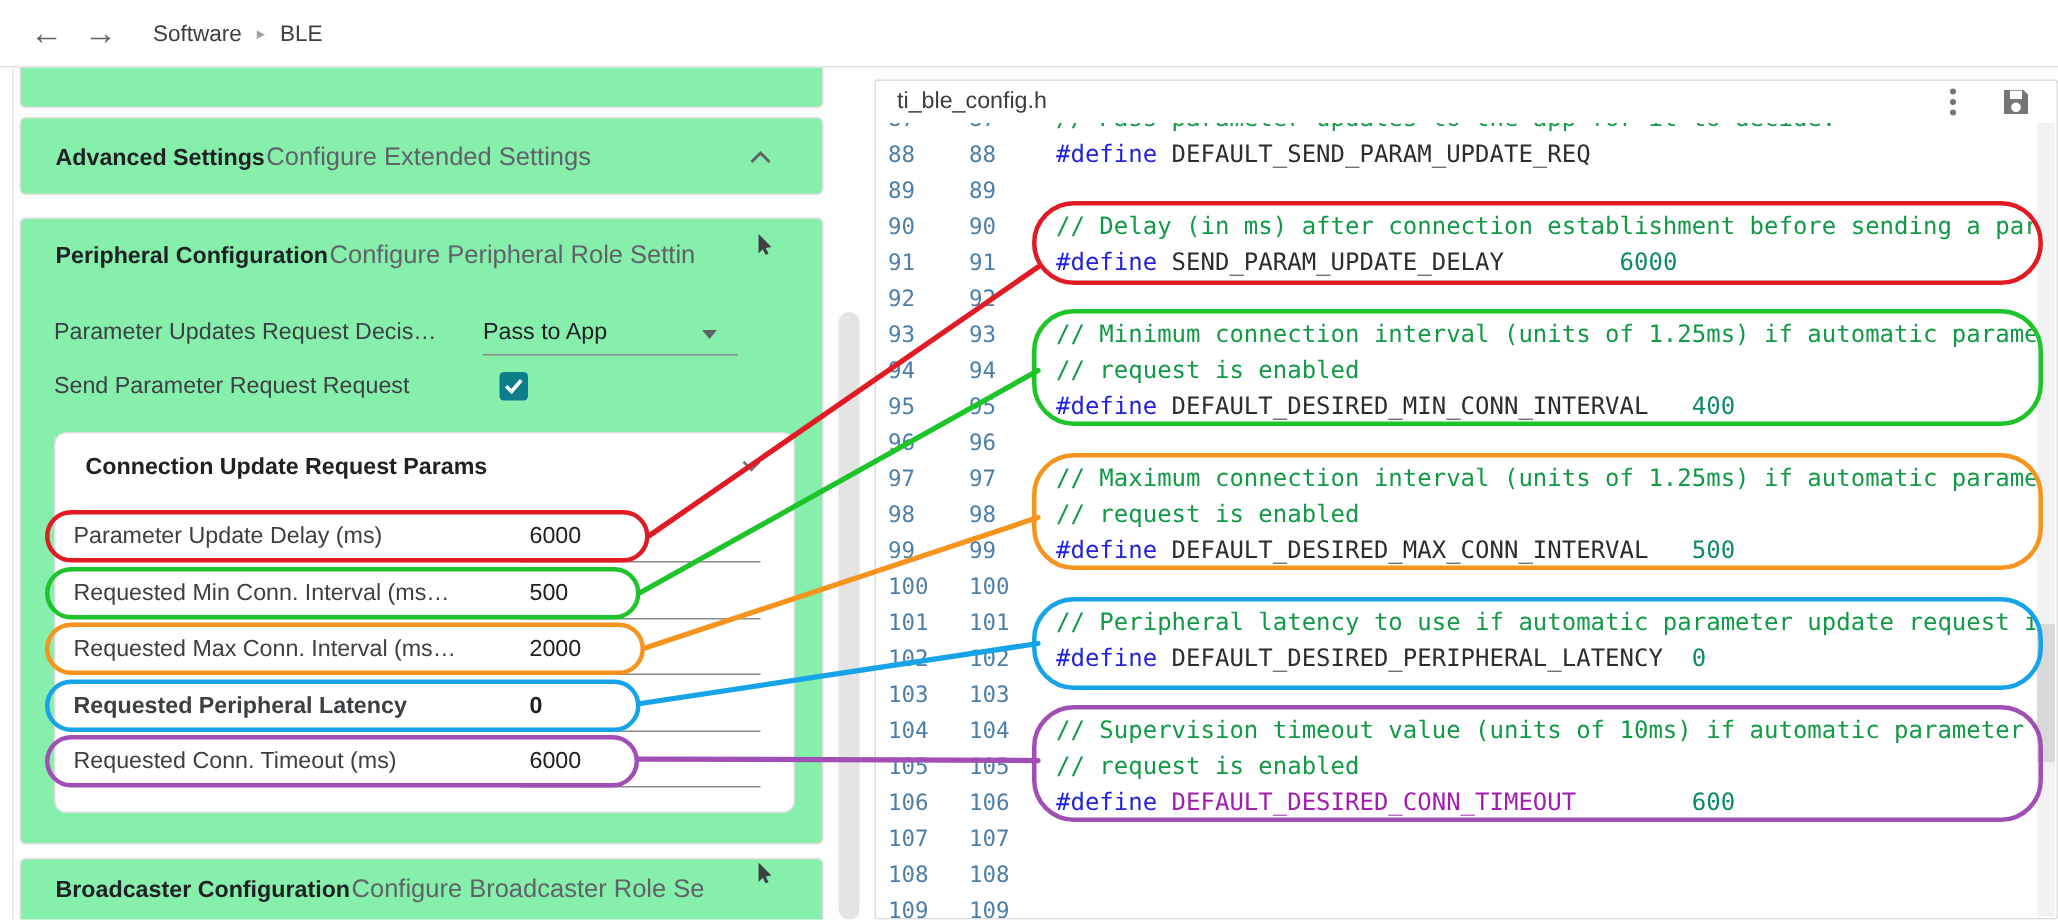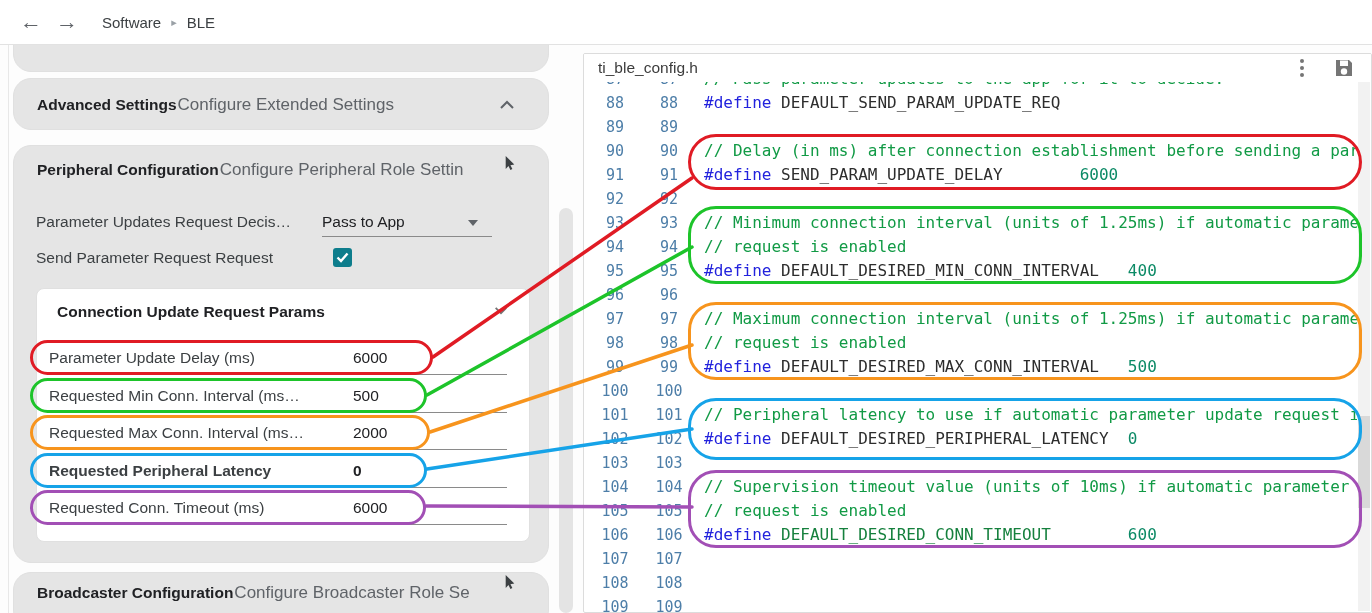--- a/index.html
+++ b/index.html
@@ -12,21 +12,21 @@
   .toolbar { position:absolute; left:0; top:0; width:1372px; height:45px; background:#fff;
              border-bottom:1px solid #e2e2e2; z-index:30; display:flex; align-items:center; }
   .nav-arrow { width:34px; height:30px; margin-left:14px; border:none; background:transparent;
                color:#5f6368; font-size:22px; line-height:30px; cursor:pointer; }
   .crumbs { display:flex; align-items:center; margin-left:18px; font-size:15px; color:#3c4043; }
   .crumb { cursor:pointer; }
   .crumb-sep { color:#9aa0a6; font-size:11px; margin:0 10px; }
 
   
   .left-edge { position:absolute; left:8px; top:45px; width:1px; height:568px; background:#e8e8e8; }
-  .card { position:absolute; background:#e5e5e5; border:1px solid #e0e0e0; border-radius:18px; }
+  .card { position:absolute; background:#86efac; border:1px solid #e0e0e0; border-radius:4px; }
   .card-head { position:absolute; left:23px; display:flex; align-items:baseline; white-space:nowrap; overflow:hidden; }
   .card-title { font-weight:bold; font-size:15.5px; color:#202124; }
   .card-sub { font-size:17px; color:#5f6368; margin-left:1px; }
 
   .chev { position:absolute; width:18px; height:12px; cursor:pointer; }
 
   .field-label { position:absolute; font-size:15.5px; color:#3c4043; white-space:nowrap; }
   .select-value { position:absolute; font-size:15.5px; color:#202124; cursor:pointer; }
   .select-underline { position:absolute; height:1px; background:#8a8a8a; }
   .select-arrow { position:absolute; width:0; height:0; border-left:5.5px solid transparent;
@@ -53,21 +53,21 @@
                  display:flex; align-items:center; }
   .filename { margin-left:14px; font-size:15.5px; color:#3c3c3c; }
   .head-icons { margin-left:auto; display:flex; align-items:center; }
   .kebab { width:18px; height:20px; margin-right:22px; display:flex; flex-direction:column;
            align-items:center; justify-content:center; gap:3px; cursor:pointer; }
   .kebab i { width:4px; height:4px; border-radius:50%; background:#757575; }
   .save-btn { width:22px; height:22px; margin-right:16px; cursor:pointer; }
 
   .code-wrap { position:absolute; left:8px; top:13px; right:14px; overflow:hidden; }
   .code-line { display:flex; height:24px; line-height:24px; }
-  .ln { width:46px; text-align:center; font-family:"DejaVu Sans Mono", monospace; font-size:15px; flex:none; }
+  .ln { width:46px; text-align:left; font-family:"DejaVu Sans Mono", monospace; font-size:15px; flex:none; }
   .ln + .ln { margin-left:8px; }
   .src { margin-left:12px; font-family:"DejaVu Sans Mono", monospace; font-size:16px; white-space:pre; }
 
   .ed-scroll-track { position:absolute; right:1px; top:28px; bottom:1px; width:12px; background:#f2f2f2; }
   .ed-scroll-thumb { position:absolute; right:1px; top:362px; width:12px; height:92px; background:#d9d9d9; cursor:pointer; }
 
   
   #overlay { position:absolute; inset:0; z-index:40; pointer-events:none; }
   .oval { position:absolute; border-style:solid; border-width:3.5px; background:transparent;
           z-index:41; pointer-events:none; }
@@ -264,21 +264,21 @@
           <span class="src"><span style="color: rgb(17, 154, 69);">// Supervision timeout value (units of 10ms) if automatic parameter up</span></span>
         </div>
         <div class="code-line">
           <span class="ln" style="color: rgb(77, 126, 168);">105</span>
           <span class="ln" style="color: rgb(77, 126, 168);">105</span>
           <span class="src"><span style="color: rgb(17, 154, 69);">// request is enabled</span></span>
         </div>
         <div class="code-line">
           <span class="ln" style="color: rgb(77, 126, 168);">106</span>
           <span class="ln" style="color: rgb(77, 126, 168);">106</span>
-          <span class="src"><span style="color: rgb(34, 34, 221);">#define</span><span style="color: #15803d;"> DEFAULT_DESIRED_CONN_TIMEOUT        </span><span style="color: rgb(12, 138, 102);">600</span></span>
+          <span class="src"><span style="color: rgb(34, 34, 221);">#define</span><span style="color: #a21caf;"> DEFAULT_DESIRED_CONN_TIMEOUT        </span><span style="color: rgb(12, 138, 102);">600</span></span>
         </div>
         <div class="code-line">
           <span class="ln" style="color: rgb(77, 126, 168);">107</span>
           <span class="ln" style="color: rgb(77, 126, 168);">107</span>
           <span class="src"></span>
         </div>
         <div class="code-line">
           <span class="ln" style="color: rgb(77, 126, 168);">108</span>
           <span class="ln" style="color: rgb(77, 126, 168);">108</span>
           <span class="src"></span>

